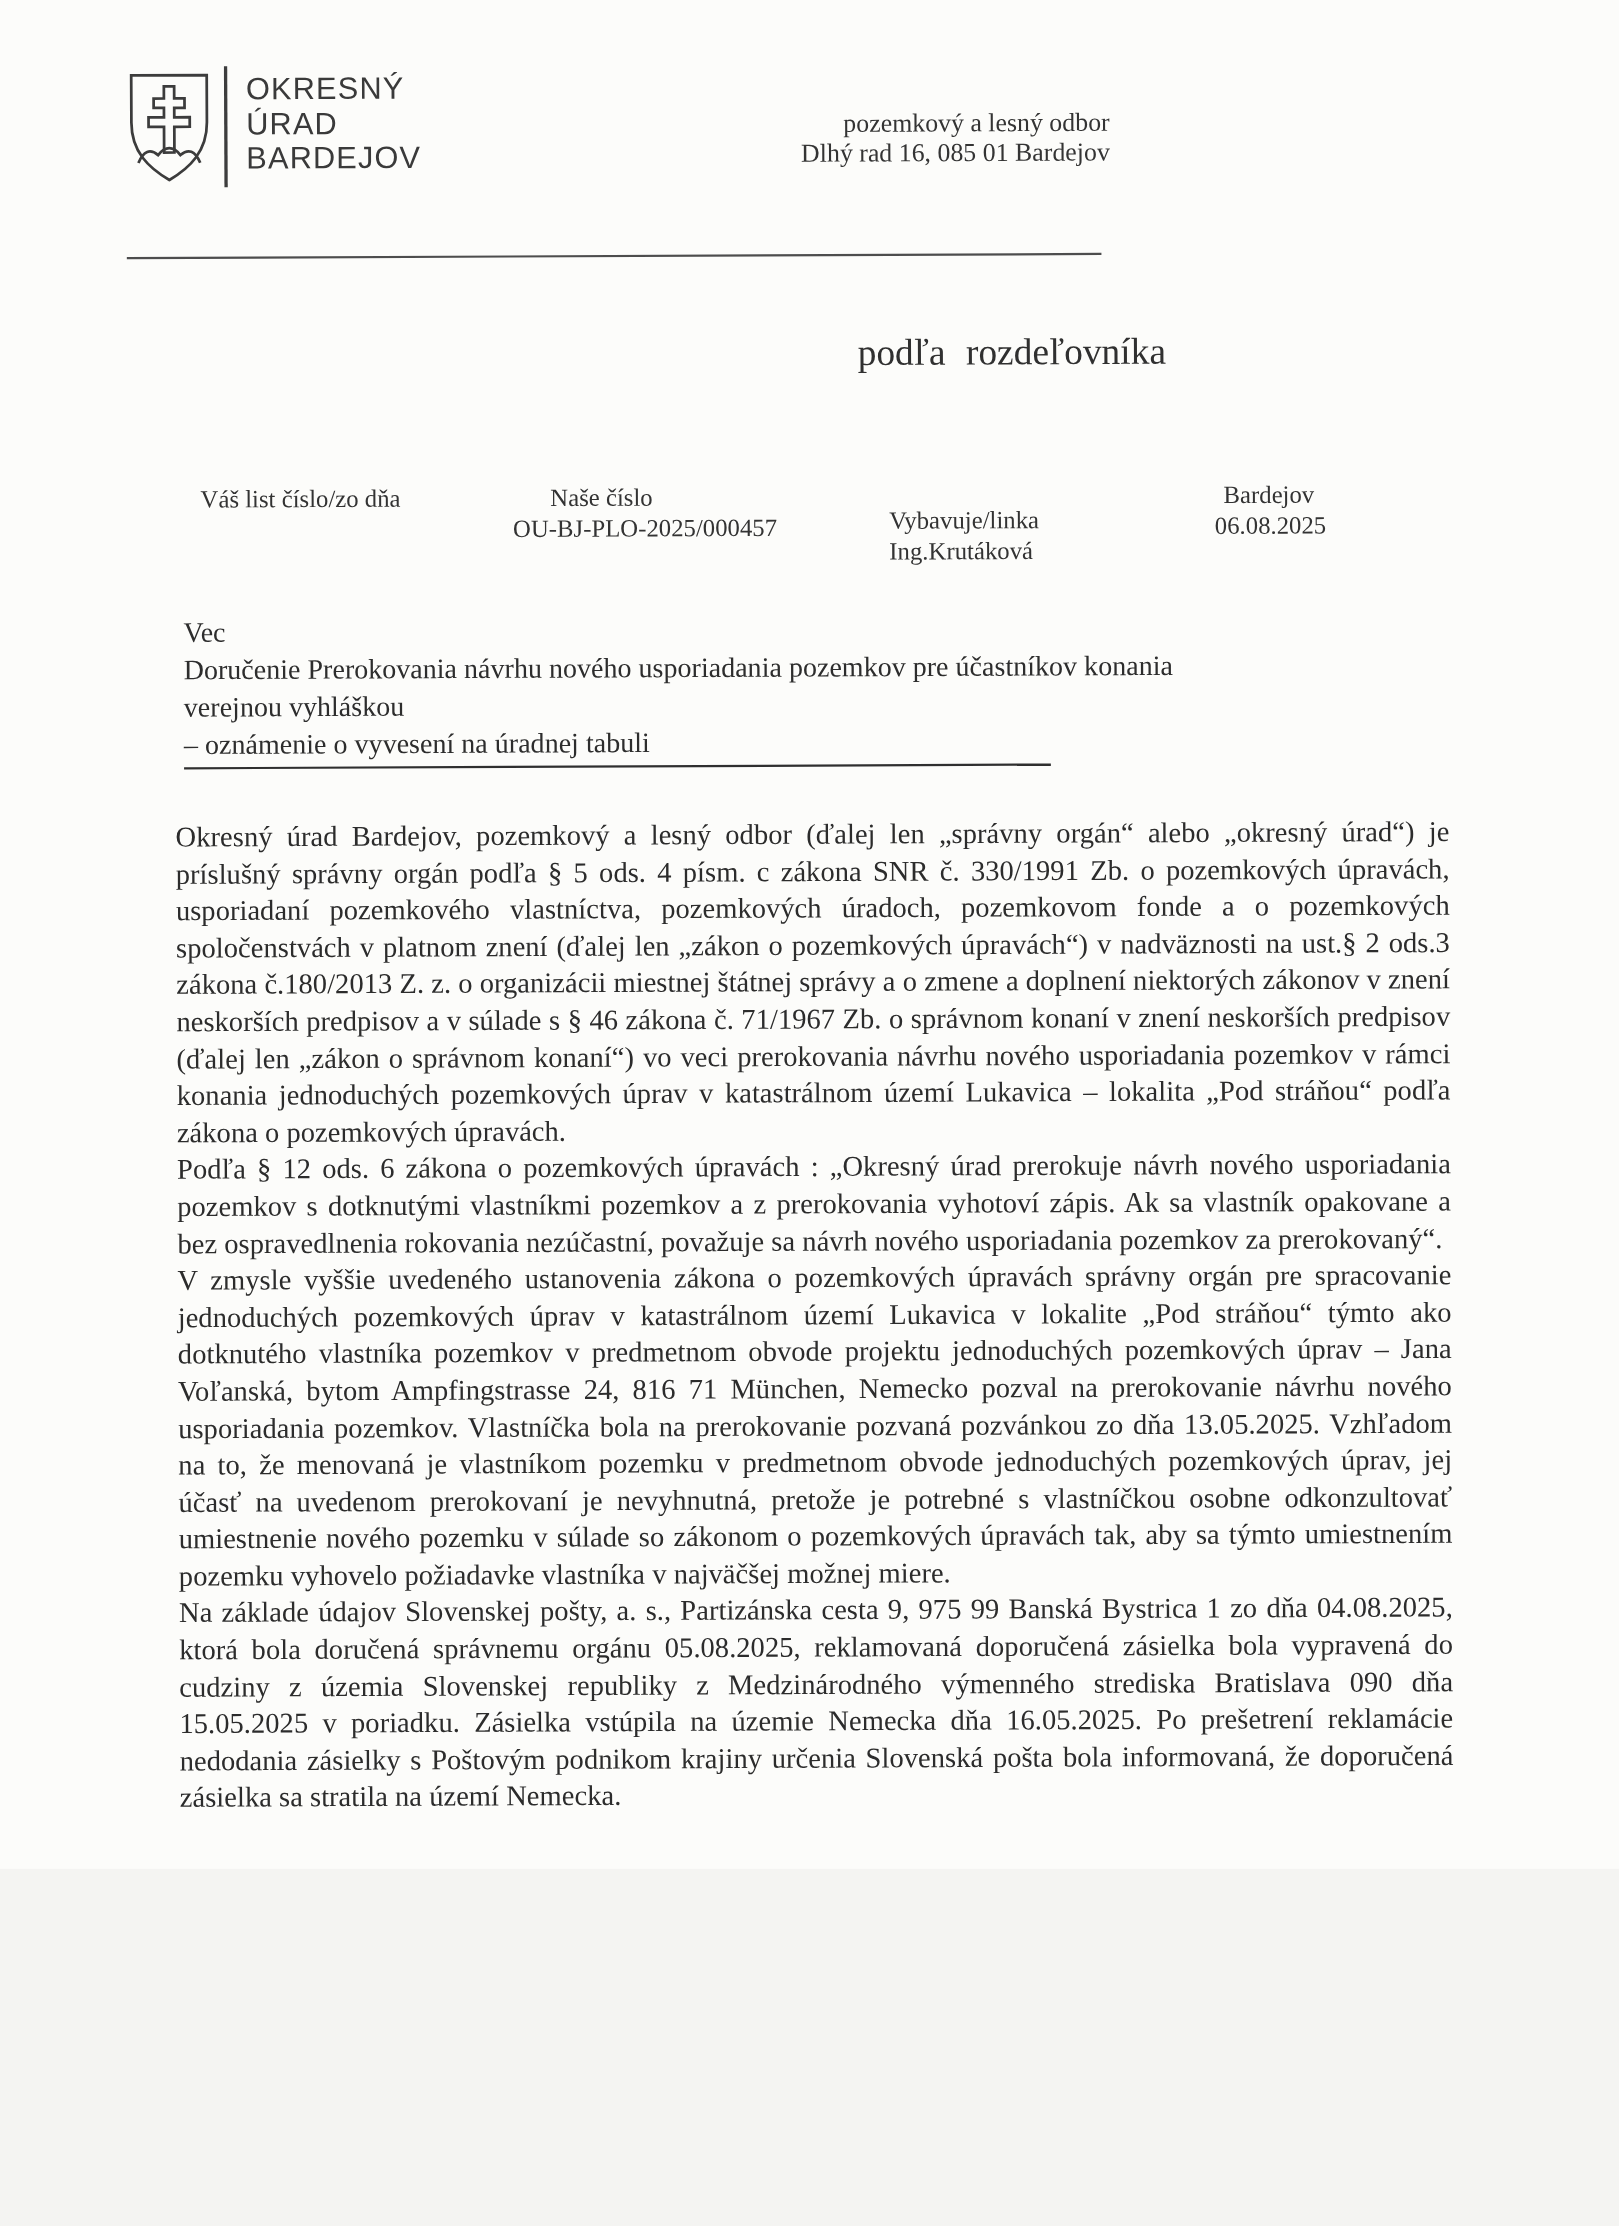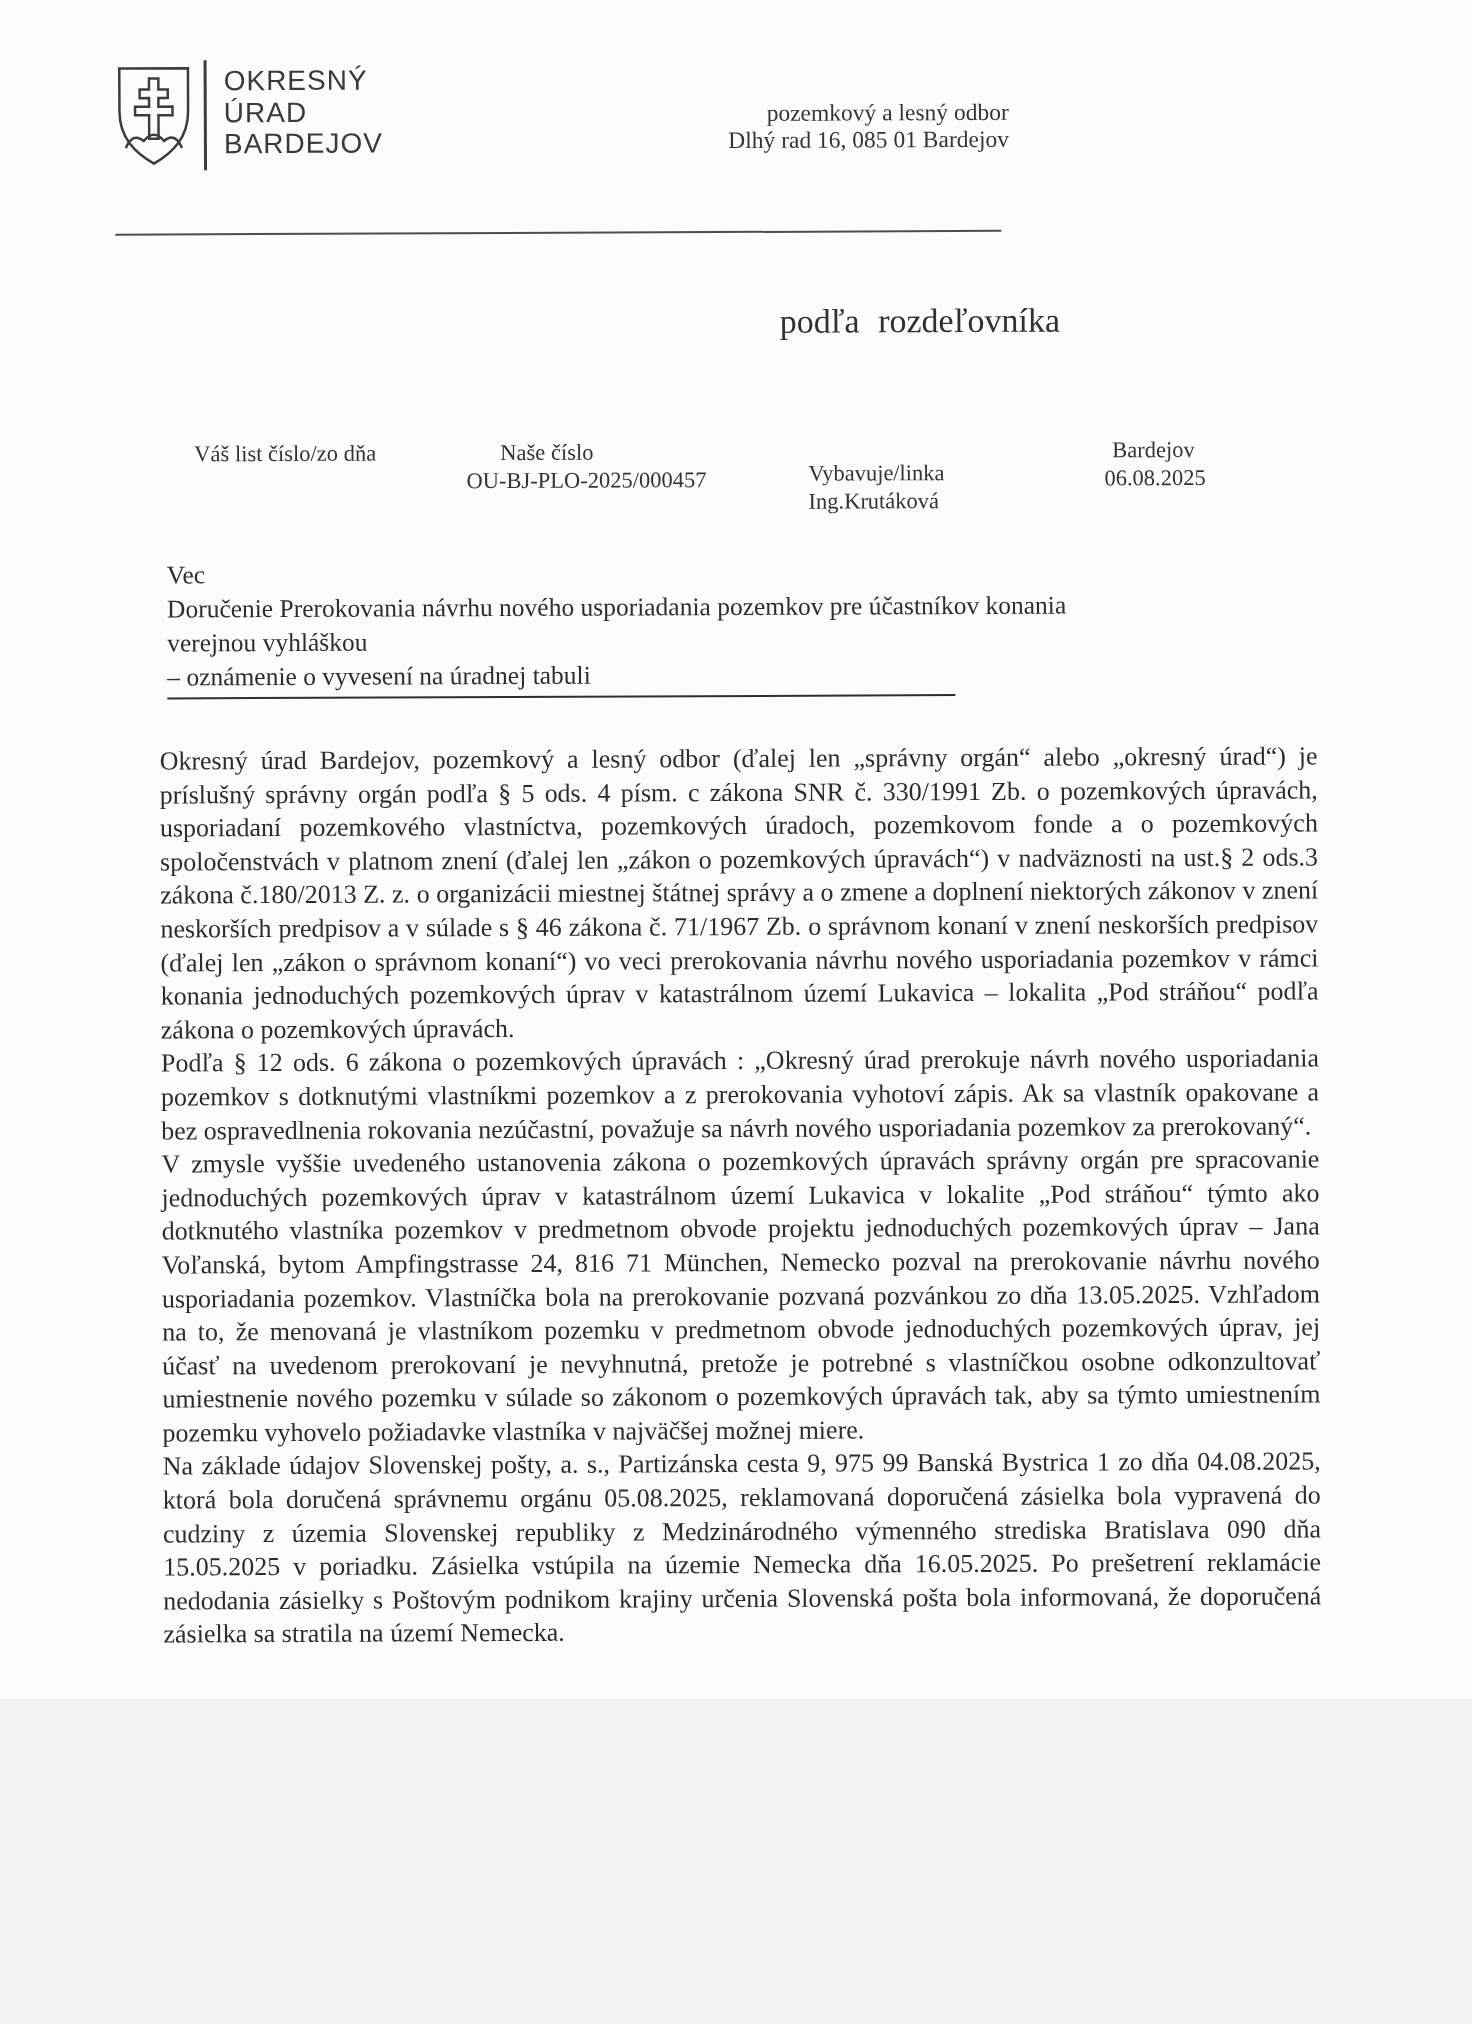--- a/index.html
+++ b/index.html
@@ -83,21 +83,21 @@
 
   
   .ref-col {
     position: absolute;
     top: 438px;
     font-size: 22.5px;
     line-height: 27.5px;
     color: #333;
   }
   .ref-col .lbl { display: block; }
-  .ref-col-1 { left: 196px; text-align: right; }
+  .ref-col-1 { left: 184px; text-align: right; }
   .ref-col-2 { left: 468px; }
   .ref-col-2 .lbl { padding-left: 34px; }
   .ref-col-3 { left: 810px; margin-top: 22px; }
   .ref-col-4 { left: 1106px; }
   .ref-col-4 .lbl { padding-left: 8px; }
 
   
   .subject {
     position: absolute;
     left: 168px;

